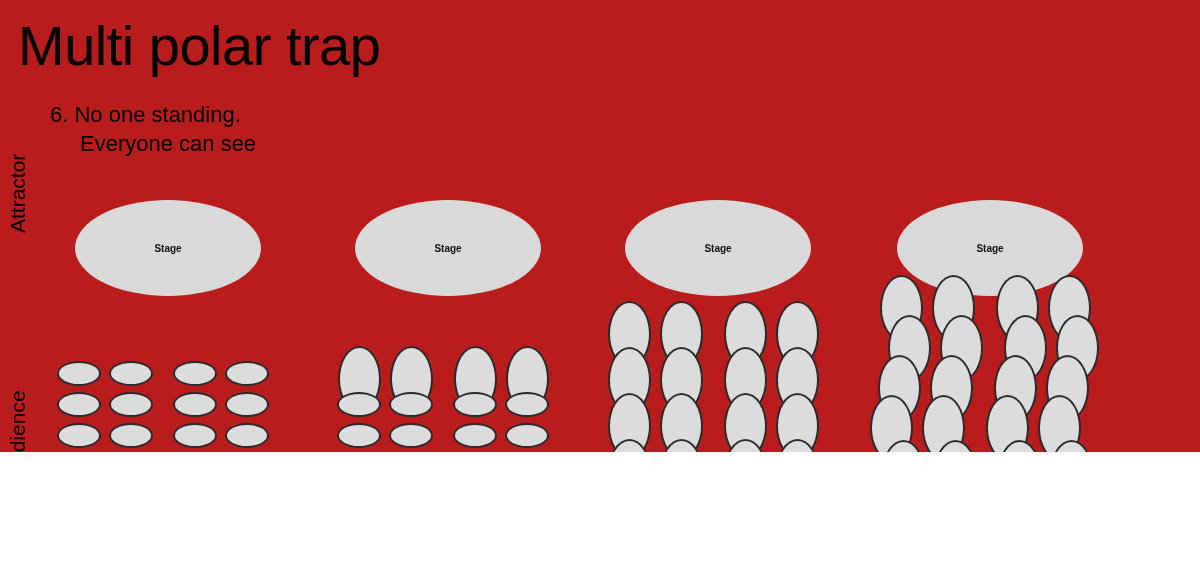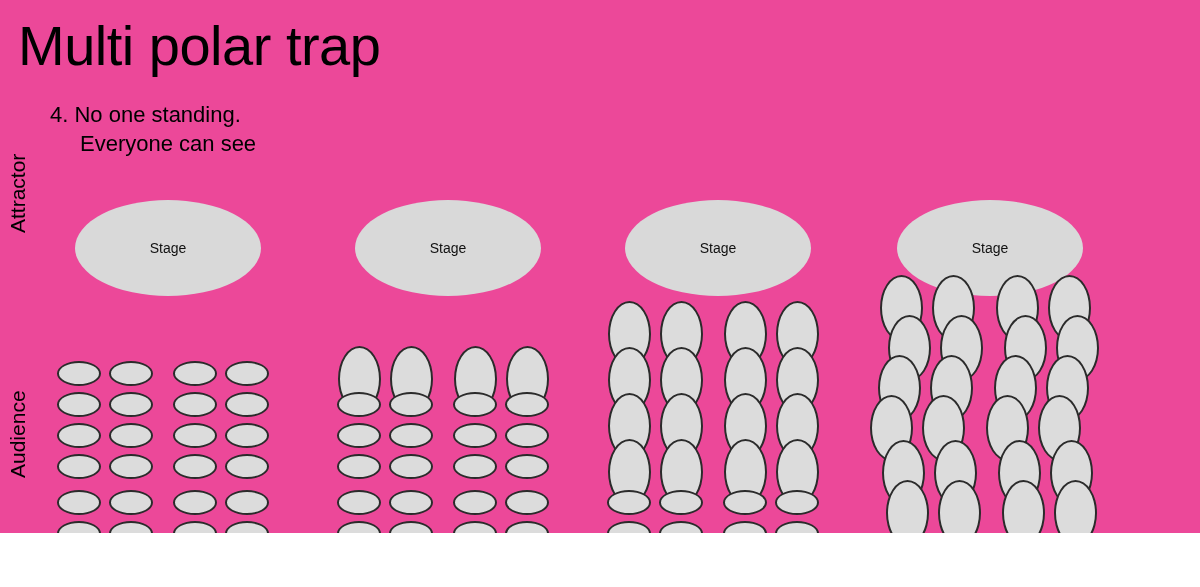--- a/index.html
+++ b/index.html
@@ -4,22 +4,22 @@
 <style>
   * { box-sizing: border-box; }
   html, body {
     margin: 0; padding: 0;
     background: #ffffff;
     font-family: "Liberation Sans", sans-serif;
   }
   #page {
     position: relative;
     width: 1200px;
-    height: 533px;
-    background: #ec4899;
+    height: 452px;
+    background: #b91c1c;
     overflow: hidden;
   }
 
   
   #title {
     position: absolute;
     left: 18px;
     top: 17px;
     font-size: 56px;
     font-weight: 300;
@@ -77,23 +77,23 @@
     display: flex;
     align-items: center;
     justify-content: center;
   }
   #panel-0 .stage { left: 25px; top: 100px; }
   #panel-1 .stage { left: 25px; top: 100px; }
   #panel-2 .stage { left: 25px; top: 100px; }
   #panel-3 .stage { left: 25px; top: 100px; }
 
   .stage-label {
-    font-size: 14px;
+    font-size: 10px;
     color: #111111;
-    font-weight: 400;
+    font-weight: 700;
   }
 
   
   .audience {
     position: absolute;
     left: 0;
     top: 196px;
     width: 275px;
     height: 250px;
   }
@@ -111,21 +111,21 @@
 <body>
 
 <div id="page">
 
   <div id="title">Multi polar trap</div>
 
   <div class="vlabel" id="vlabel-attractor">Attractor</div>
   <div class="vlabel" id="vlabel-audience">Audience</div>
 
   <div class="panel" id="panel-0">
-    <div class="caption">4. No one standing. Everyone can see</div>
+    <div class="caption">6. No one standing. Everyone can see</div>
     <div class="stage">
       <span class="stage-label">Stage</span>
     </div>
     <div class="audience">
         <div class="person sitting" style="left: 7px; top: 65px; z-index: 1;"></div>
         <div class="person sitting" style="left: 59px; top: 65px; z-index: 1;"></div>
         <div class="person sitting" style="left: 123px; top: 65px; z-index: 1;"></div>
         <div class="person sitting" style="left: 175px; top: 65px; z-index: 1;"></div>
         <div class="person sitting" style="left: 7px; top: 96px; z-index: 2;"></div>
         <div class="person sitting" style="left: 59px; top: 96px; z-index: 2;"></div>

